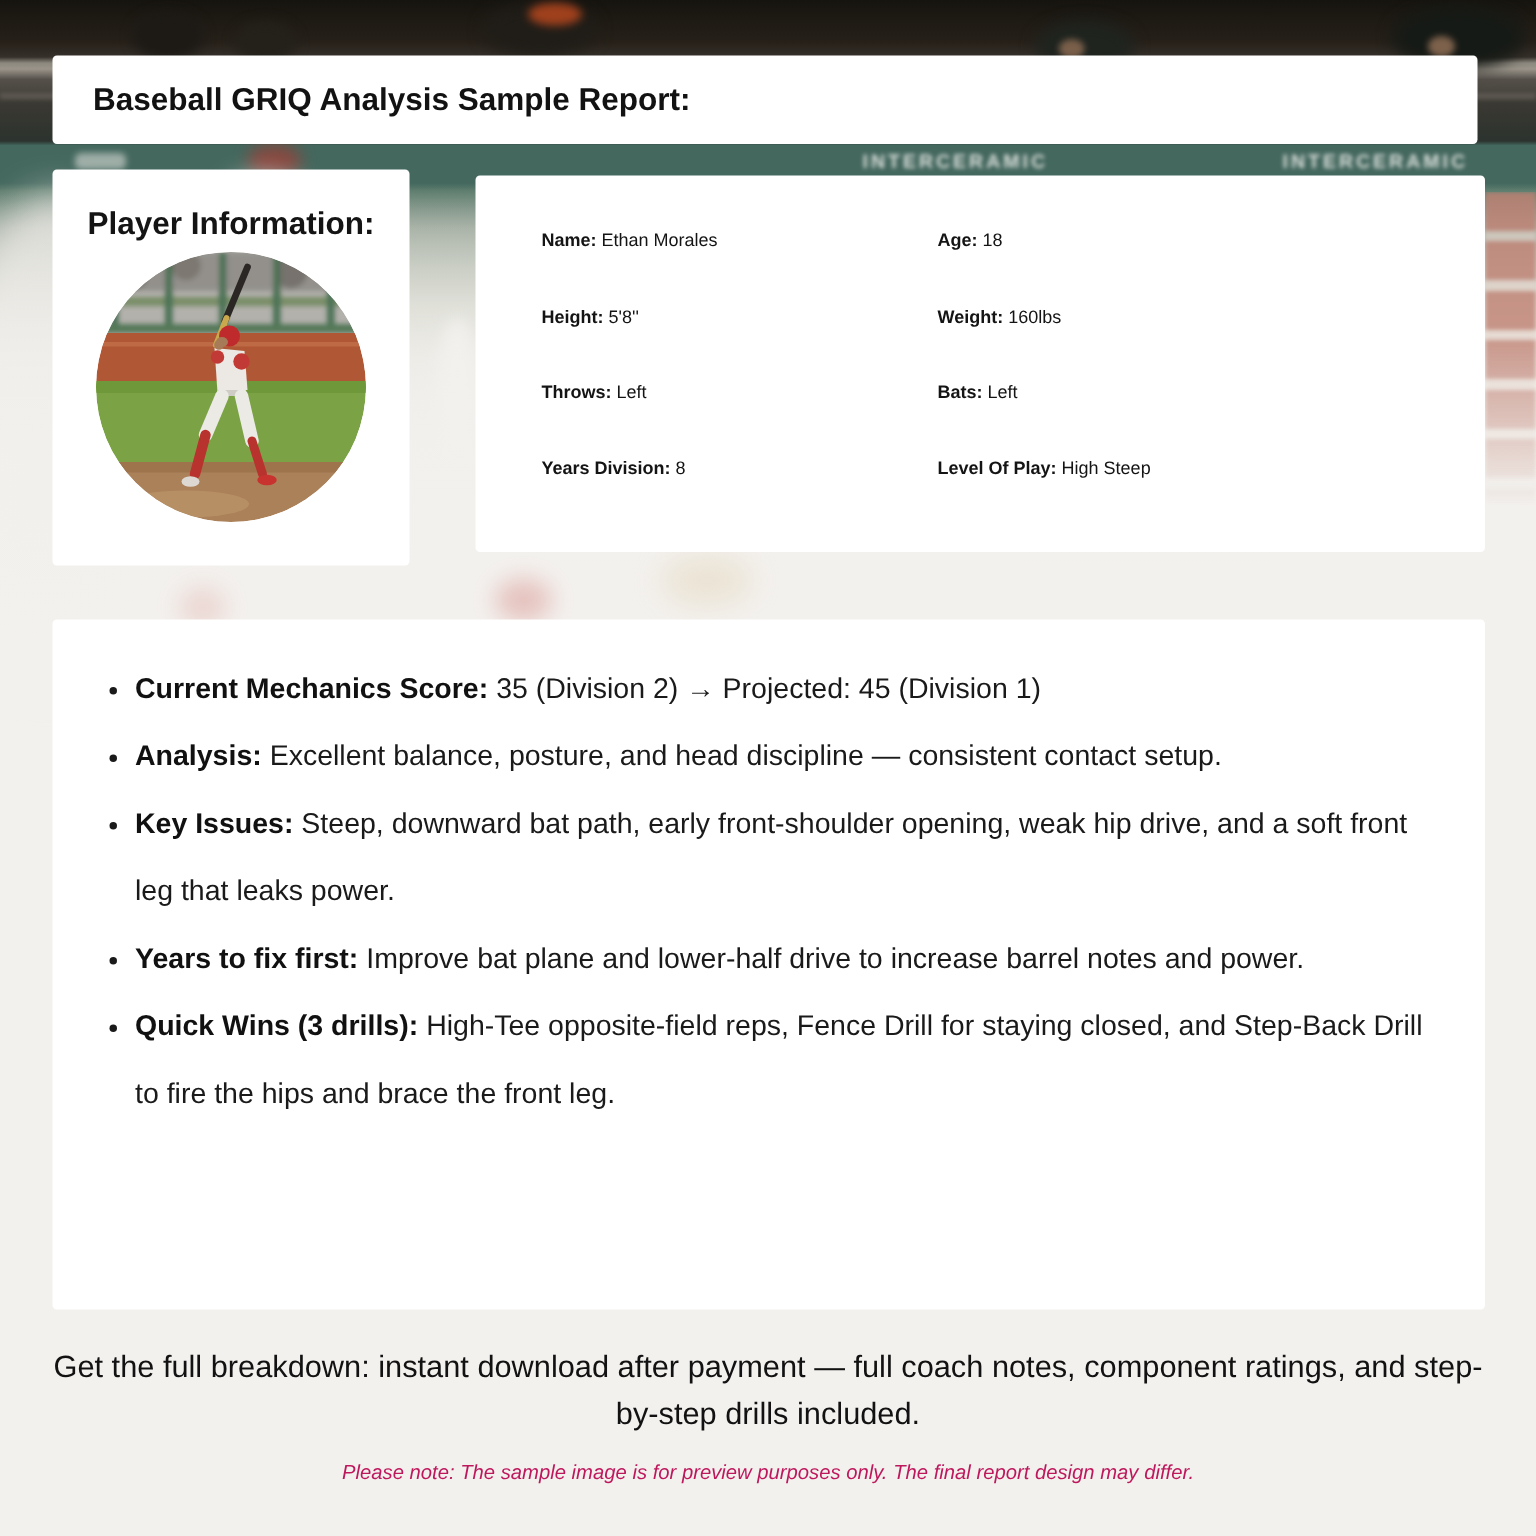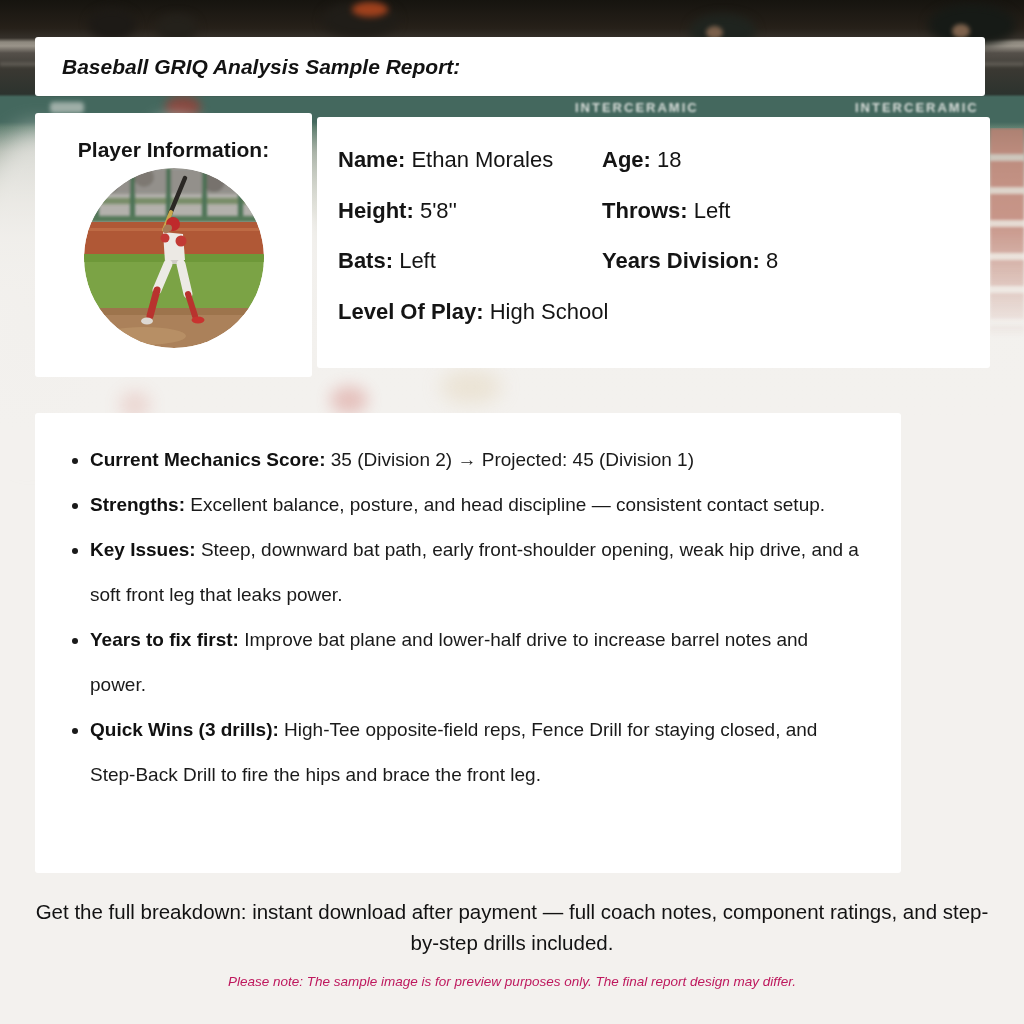--- a/index.html
+++ b/index.html
@@ -59,34 +59,34 @@
             mask-image: linear-gradient(180deg,#000 0%,#000 45%,transparent 100%);
   }
   .smudge-red1 { left:330px; top:386px; width:38px; height:28px; background:#c5524a; opacity:.3;  filter:blur(8px); }
   .smudge-red2 { left:120px; top:392px; width:30px; height:26px; background:#cc6a5e; opacity:.22; filter:blur(9px); }
   .smudge-tan  { left:440px; top:370px; width:62px; height:34px; background:#d9c49a; opacity:.3;  filter:blur(10px); }
 
   
   .card { position:absolute; background:#ffffff; border-radius:3px; }
   .header-card { left:35px; top:37px; width:950px; height:59px;
     display:flex; align-items:center; padding-left:27px; }
-  .header-card h1 { margin:0; font-size:21px; font-weight:700; color:#121212;font-style:italic; }
-
-  .player-card { left:35px; top:113px; width:277px; height:264px; text-align:center; }
+  .header-card h1 { margin:0; font-size:21px; font-weight:700; color:#121212; }
+
+  .player-card { left:35px; top:113px; width:238px; height:264px; text-align:center; }
   .player-card h2 { margin:25px 0 0; font-size:21px; line-height:24px; font-weight:700; }
   .photo { width:180px; height:180px; margin:6px auto 0; border-radius:50%; overflow:hidden; }
   .photo svg { display:block; width:180px; height:180px; }
 
   .details-card { left:317px; top:117px; width:673px; height:251px;
     display:grid; grid-template-columns:264px 1fr; grid-auto-rows:50.5px;
-    align-items:center; padding:18px 0 0 21px; font-size:22px; }
+    align-items:center; padding:18px 0 0 44px; font-size:12px; }
   .field { white-space:nowrap; }
   .field .lbl { font-weight:700; }
 
-  .report-card { left:35px; top:413px; width:866px; height:460px; padding:24px 40px 0 37px; }
+  .report-card { left:35px; top:413px; width:955px; height:460px; padding:24px 40px 0 37px; }
   .report-card ul { margin:0; padding-left:18px; list-style:disc; }
   .report-card li { font-size:19px; line-height:45px; color:#1a1a1a; }
   .report-card li .lbl { font-weight:700; color:#111; }
 
   .cta { position:absolute; left:32px; top:896px; width:960px;
     text-align:center; font-size:20.5px; font-weight:400; line-height:31px; color:#121212; }
   .note { position:absolute; left:0; top:974px; width:1024px;
     text-align:center; font-size:13.5px; font-style:italic; color:#be185d; }
 </style>
 </head>
@@ -177,30 +177,31 @@
           <ellipse cx="114" cy="152" rx="6.5" ry="3.5" fill="#c8332f"></ellipse>
         </g>
       </svg>
     </div>
   </div>
 
   <div class="card details-card">
     <div class="field"><span class="lbl">Name:</span> <span>Ethan Morales</span></div>
     <div class="field"><span class="lbl">Age:</span> <span>18</span></div>
     <div class="field"><span class="lbl">Height:</span> <span>5'8''</span></div>
+    <div class="field"><span class="lbl">Weight:</span> <span>160lbs</span></div>
     <div class="field"><span class="lbl">Throws:</span> <span>Left</span></div>
     <div class="field"><span class="lbl">Bats:</span> <span>Left</span></div>
     <div class="field"><span class="lbl">Years Division:</span> <span>8</span></div>
-    <div class="field"><span class="lbl">Level Of Play:</span> <span>High School</span></div>
+    <div class="field"><span class="lbl">Level Of Play:</span> <span>High Steep</span></div>
   </div>
 
   <div class="card report-card">
     <ul>
       <li><span class="lbl">Current Mechanics Score:</span> <span>35 (Division 2) → Projected: 45 (Division 1)</span></li>
-      <li><span class="lbl">Strengths:</span> <span>Excellent balance, posture, and head discipline — consistent contact setup.</span></li>
+      <li><span class="lbl">Analysis:</span> <span>Excellent balance, posture, and head discipline — consistent contact setup.</span></li>
       <li><span class="lbl">Key Issues:</span> <span>Steep, downward bat path, early front-shoulder opening, weak hip drive, and a soft front leg that leaks power.</span></li>
       <li><span class="lbl">Years to fix first:</span> <span>Improve bat plane and lower-half drive to increase barrel notes and power.</span></li>
       <li><span class="lbl">Quick Wins (3 drills):</span> <span>High-Tee opposite-field reps, Fence Drill for staying closed, and Step-Back Drill to fire the hips and brace the front leg.</span></li>
     </ul>
   </div>
 
   <div class="cta">Get the full breakdown: instant download after payment — full coach notes, component ratings, and step-by-step drills included.</div>
   <div class="note">Please note: The sample image is for preview purposes only. The final report design may differ.</div>
 
 </div>

